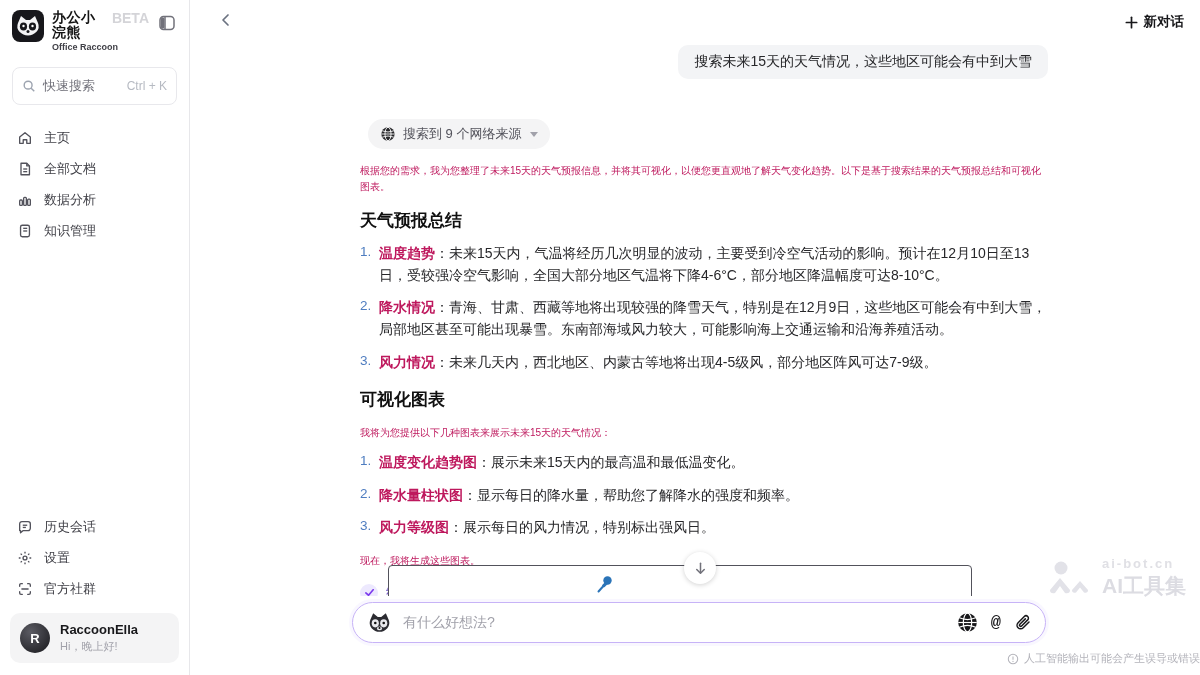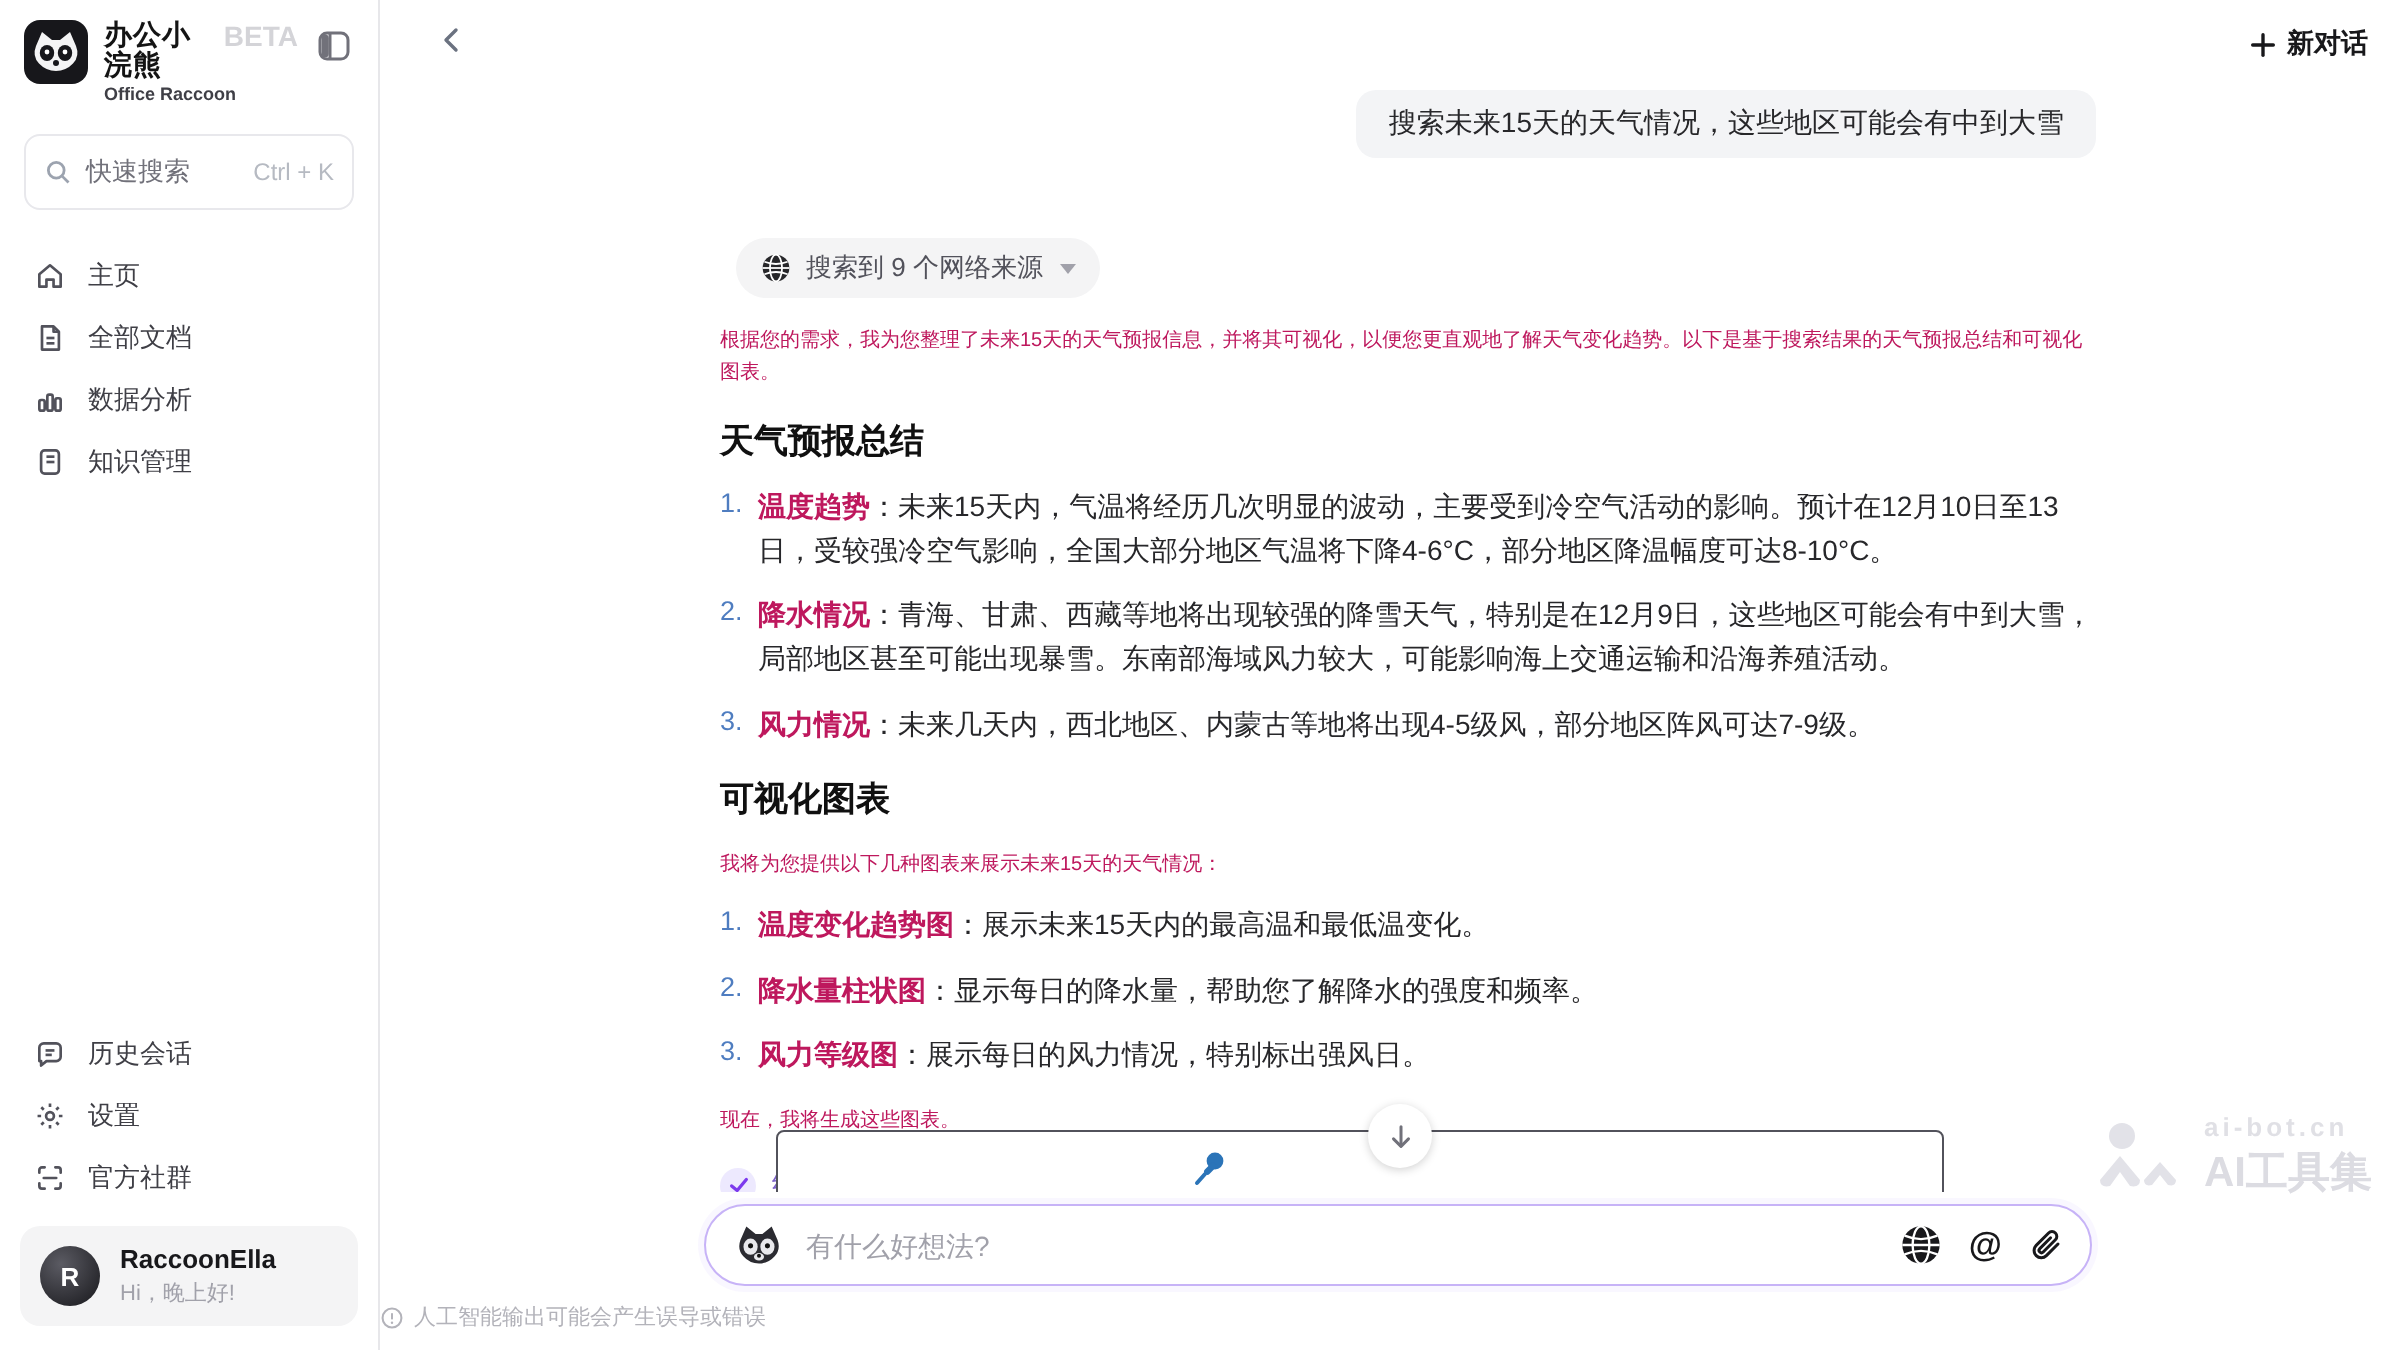--- a/index.html
+++ b/index.html
@@ -48,27 +48,27 @@
   .oli .li-text b { color:#be185d; }
   .task-row { margin-top:15px; display:flex; align-items:center; gap:8px; }
   .check-circle { width:18px; height:18px; border-radius:50%; background:#ede9fe; display:flex; align-items:center; justify-content:center; flex-shrink:0; }
   .task-label { font-size:14px; color:#7b61c9; }
   .code-glyph { font-size:13px; font-weight:bold; color:#8b5cf6; cursor:pointer; }
 
   .chart-box { position:absolute; left:198px; top:565px; width:584px; height:78px; border:1.5px solid #52525b; border-radius:4px; background:#fff; z-index:1; }
   .pin-wrap { position:absolute; left:204px; top:6px; }
   .scroll-btn { position:absolute; left:494px; top:552px; width:32px; height:32px; border-radius:50%; background:#fff; box-shadow:0 1px 5px rgba(0,0,0,.18); display:flex; align-items:center; justify-content:center; z-index:3; cursor:pointer; }
 
-  .footer { position:absolute; left:0; right:0; bottom:0; height:79px; background:#fff; z-index:4; }
+  .footer { position:absolute; left:0; right:0; bottom:0; height:79px; background:#fff; z-index:4;font-family:Liberation Mono, monospace; }
   .composer { position:absolute; left:162px; top:6px; width:694px; height:41px; border:1.5px solid #c7b3f7; border-radius:22px; background:#fff; display:flex; align-items:center; gap:10px; padding:0 13px; box-shadow:0 0 0 3px rgba(139,92,246,.05); }
   .composer input { flex:1; border:none; outline:none; font-size:14px; color:#27272a; background:transparent; font-family:inherit; }
   .composer input::placeholder { color:#a1a1aa; }
   .comp-icons { display:flex; align-items:center; gap:13px; }
   .at-glyph { font-size:17px; font-weight:600; color:#18181b; cursor:pointer; }
-  .disclaimer { position:absolute; top:55px; left:0; right:0; display:flex; align-items:center; justify-content:flex-start; gap:5px; font-size:11px; color:#b3b3ba; }
+  .disclaimer { position:absolute; top:55px; left:0; right:0; display:flex; align-items:center; justify-content:flex-end; gap:5px; font-size:11px; color:#b3b3ba; }
 
   .watermark { position:absolute; right:14px; top:556px; display:flex; align-items:center; gap:8px; z-index:6; pointer-events:none; }
   .wm-text { text-align:left; }
   .wm1 { font-size:13px; font-weight:bold; letter-spacing:2px; color:#e0e0e5; }
   .wm2 { font-size:21px; font-weight:bold; color:#dcdce2; margin-top:1px; }
 
   svg { display:block; }
 </style>
 </head>
 <body>

